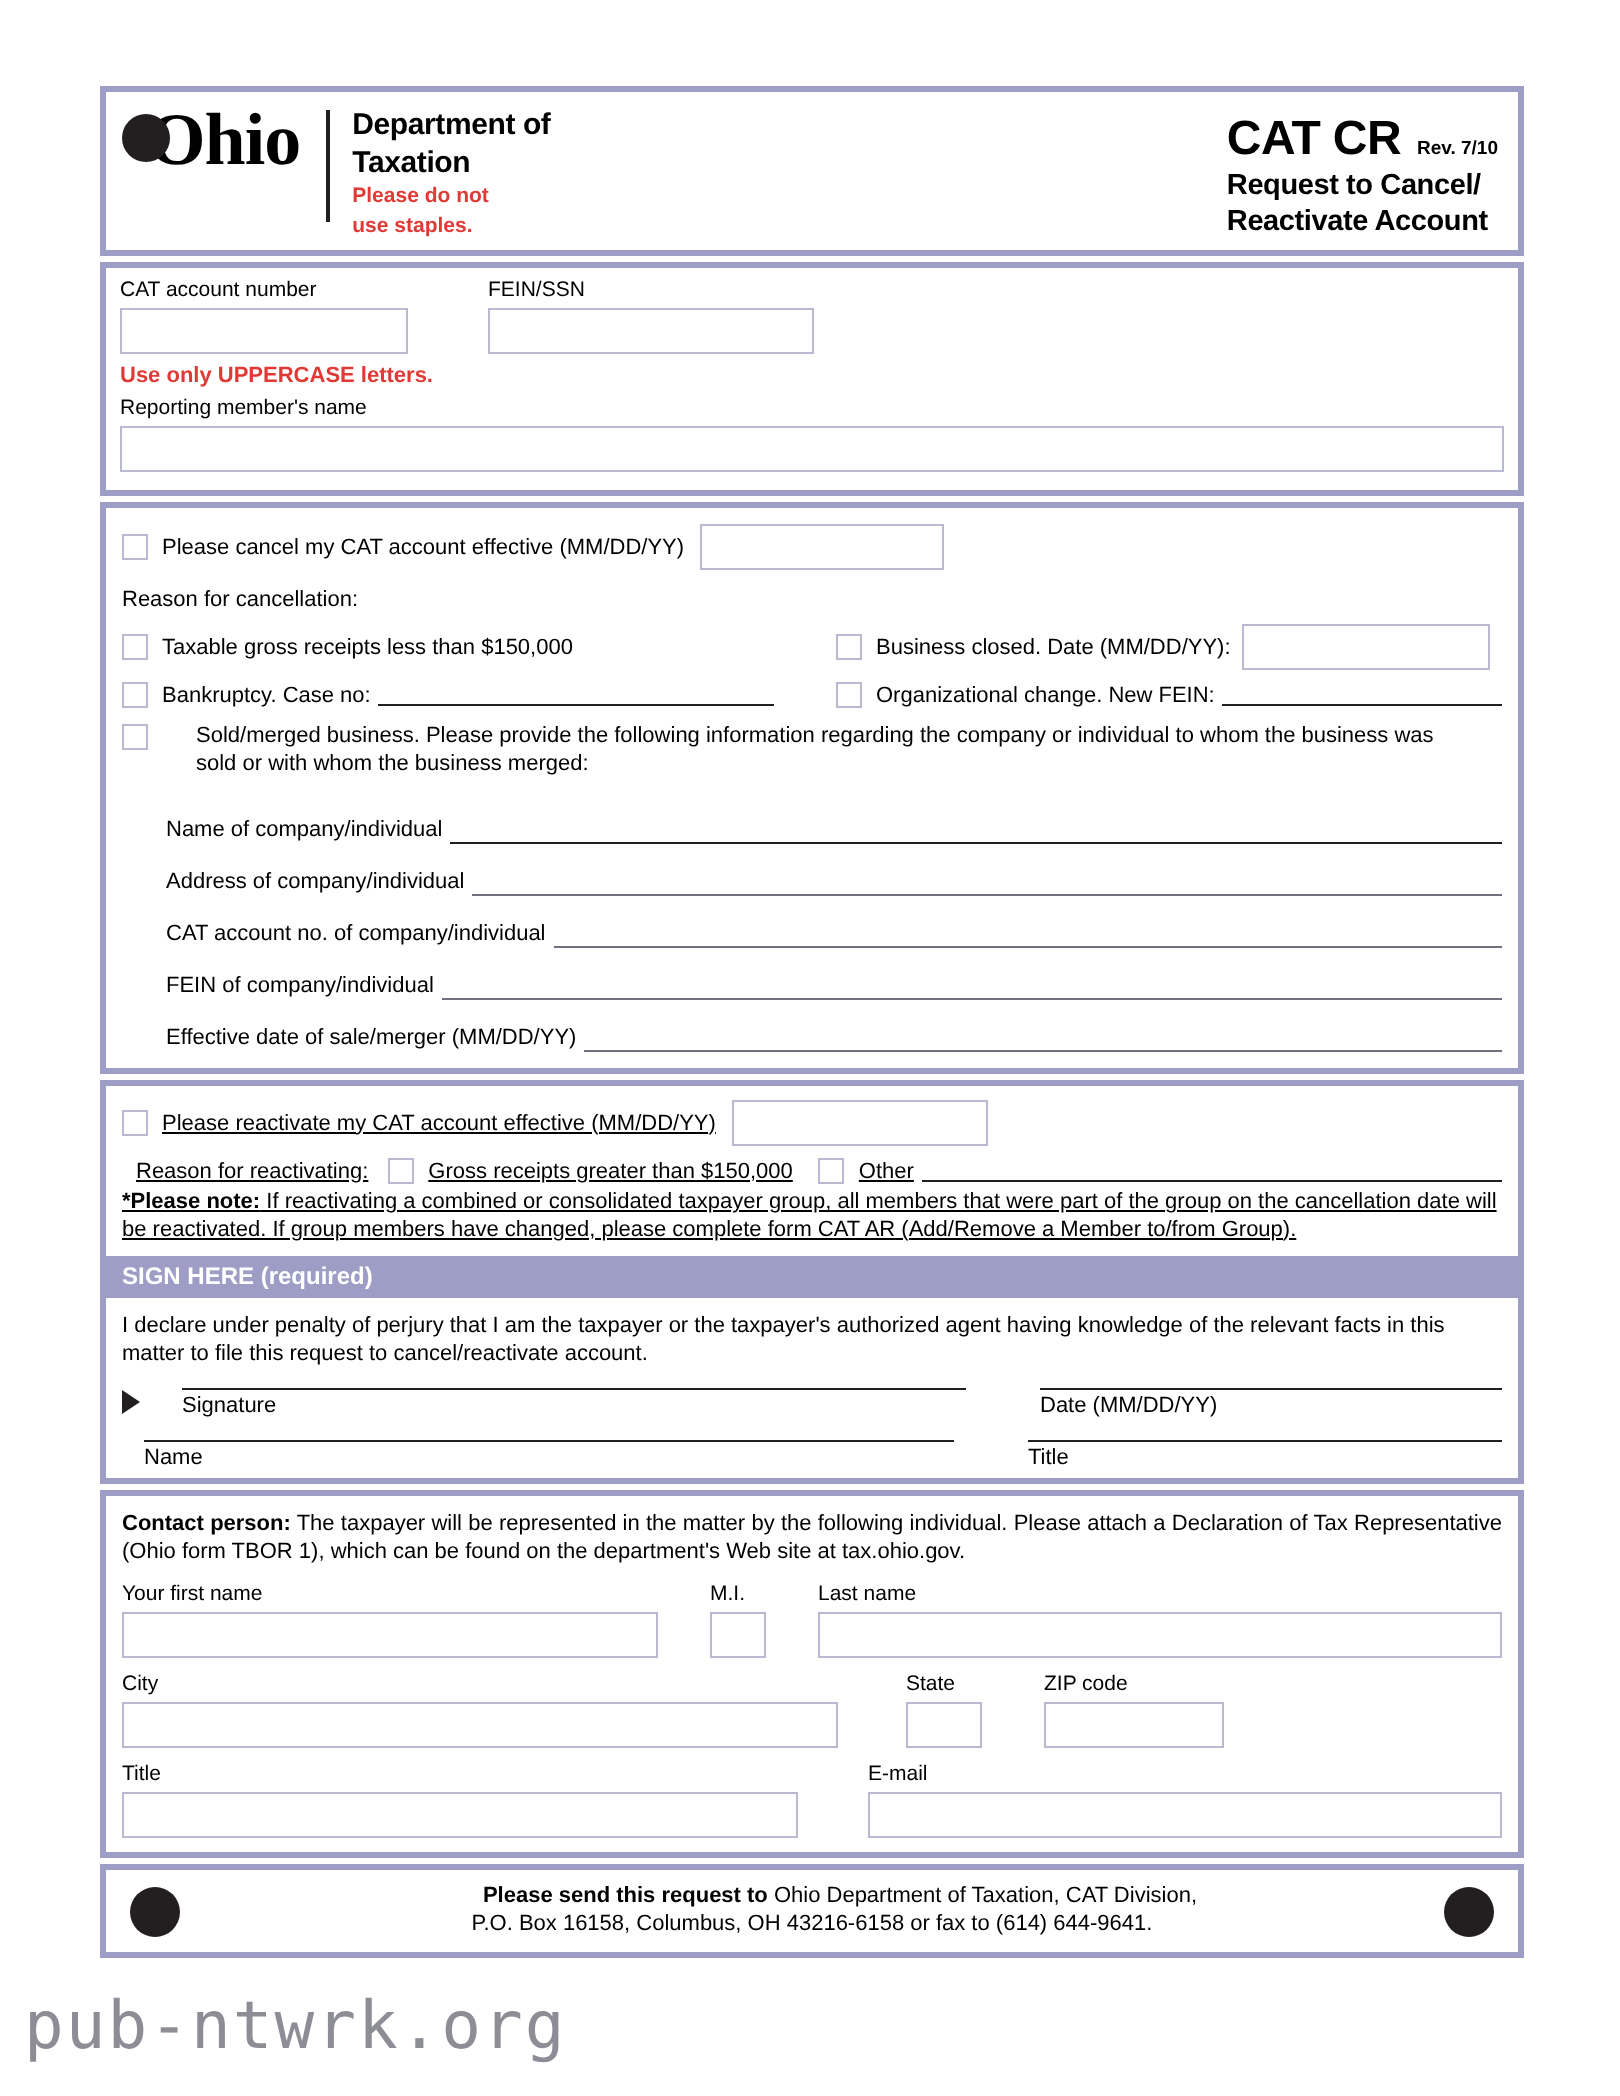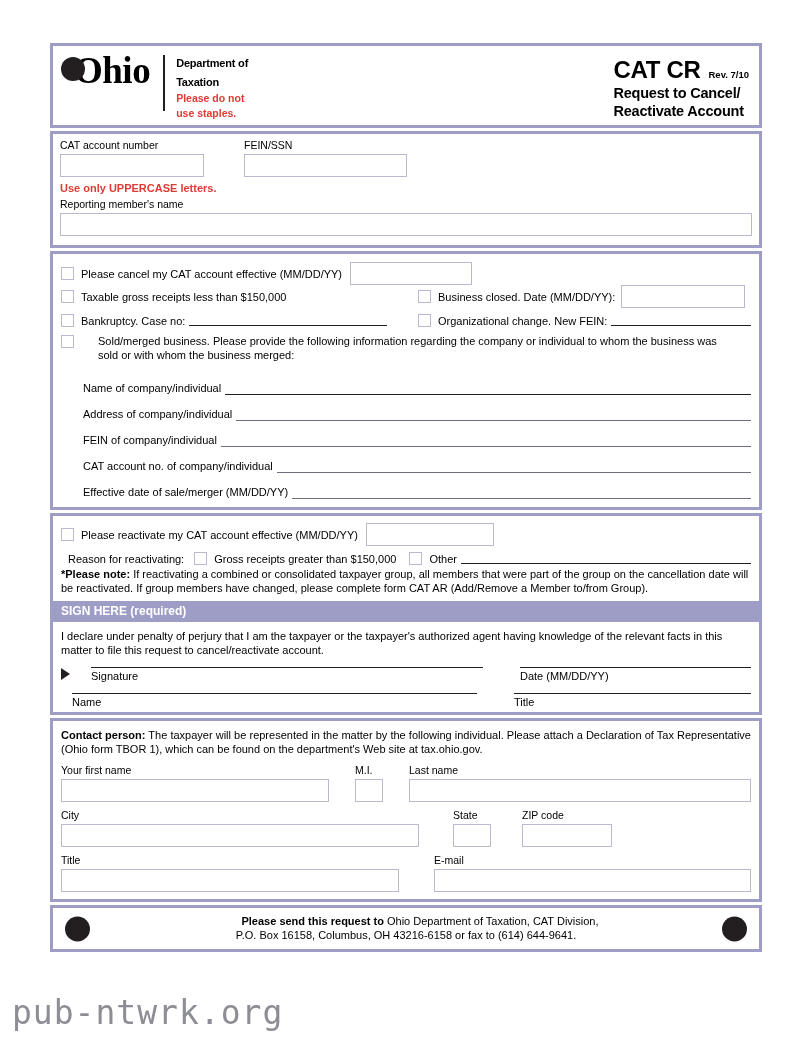--- a/index.html
+++ b/index.html
@@ -44,21 +44,21 @@
   .ohio-word {
     font-family: "Liberation Serif", serif;
     font-weight: bold; font-size: 37px; line-height: 35px;
     letter-spacing: -0.5px;
   }
   .hdr-div {
     width: 2px; background: #231f20;
     height: 56px; margin: 2px 11px 0 13px;
   }
   .dept {
-    font-size: 11px; font-weight: bold; line-height: 16.5px;
+    font-size: 15px; font-weight: bold; line-height: 16.5px;
     letter-spacing: -0.2px; padding-top: 2px;
   }
   .staples {
     color: #e03a36; font-size: 10.5px; font-weight: bold;
     line-height: 12.5px; margin-top: 2px;
   }
   .hdr-right { margin-left: auto; text-align: left; padding-top: 3px; }
   .cat-line { display: flex; align-items: baseline; }
   .cat-cr { font-size: 24px; font-weight: bold; letter-spacing: -0.3px; }
   .rev { font-size: 9.5px; font-weight: bold; margin-left: 8px; }
@@ -202,20 +202,21 @@
 
     <div class="sect">
       <div class="pad" style="padding:8px 8px 8px 8px;">
 
         <div class="cbrow">
           <span class="cb"></span>
           <span class="lbl">Please cancel my CAT account effective (MM/DD/YY)</span>
           <input class="box" style="width: 122px; margin-left: 8px;" type="text" value="">
         </div>
 
+        <div class="lbl" style="margin:9px 0 6px 0;font-size:11px;">Reason for cancellation:</div>
 
         <div class="row">
           <div class="cbrow" style="width:340px;">
             <span class="cb"></span>
             <span class="lbl">Taxable gross receipts less than $150,000</span>
           </div>
           <div class="cbrow" style="flex:1;">
             <span class="cb"></span>
             <span class="lbl">Business closed. Date (MM/DD/YY):</span>
             <input class="box" style="width: 124px; margin-left: 6px;" type="text" value="">
@@ -246,38 +247,38 @@
         <div style="margin-top:7px;">
           <div class="detail-row">
             <span class="lbl">Name of company/individual</span>
             <span class="fill"></span>
           </div>
           <div class="detail-row">
             <span class="lbl">Address of company/individual</span>
             <span class="fill soft"></span>
           </div>
           <div class="detail-row">
+            <span class="lbl">CAT account no. of company/individual</span>
+            <span class="fill soft"></span>
+          </div>
+          <div class="detail-row">
             <span class="lbl">FEIN of company/individual</span>
             <span class="fill soft"></span>
           </div>
           <div class="detail-row">
-            <span class="lbl">CAT account no. of company/individual</span>
-            <span class="fill soft"></span>
-          </div>
-          <div class="detail-row">
             <span class="lbl">Effective date of sale/merger (MM/DD/YY)</span>
             <span class="fill soft"></span>
           </div>
         </div>
 
       </div>
     </div>
 
     <div class="sect">
-      <div class="pad" style="padding:7px 8px 6px 8px;">
+      <div class="pad" style="padding:7px 8px 6px 8px;text-decoration:underline;">
         <div class="cbrow">
           <span class="cb"></span>
           <span class="lbl">Please reactivate my CAT account effective (MM/DD/YY)</span>
           <input class="box" style="width: 128px; margin-left: 8px;" type="text" value="">
         </div>
 
         <div class="cbrow" style="margin-top:6px;">
           <span class="lbl">Reason for reactivating:</span>
           <span class="cb" style="margin-left:10px;"></span>
           <span class="lbl" style="margin-left:7px;">Gross receipts greater than $150,000</span>

